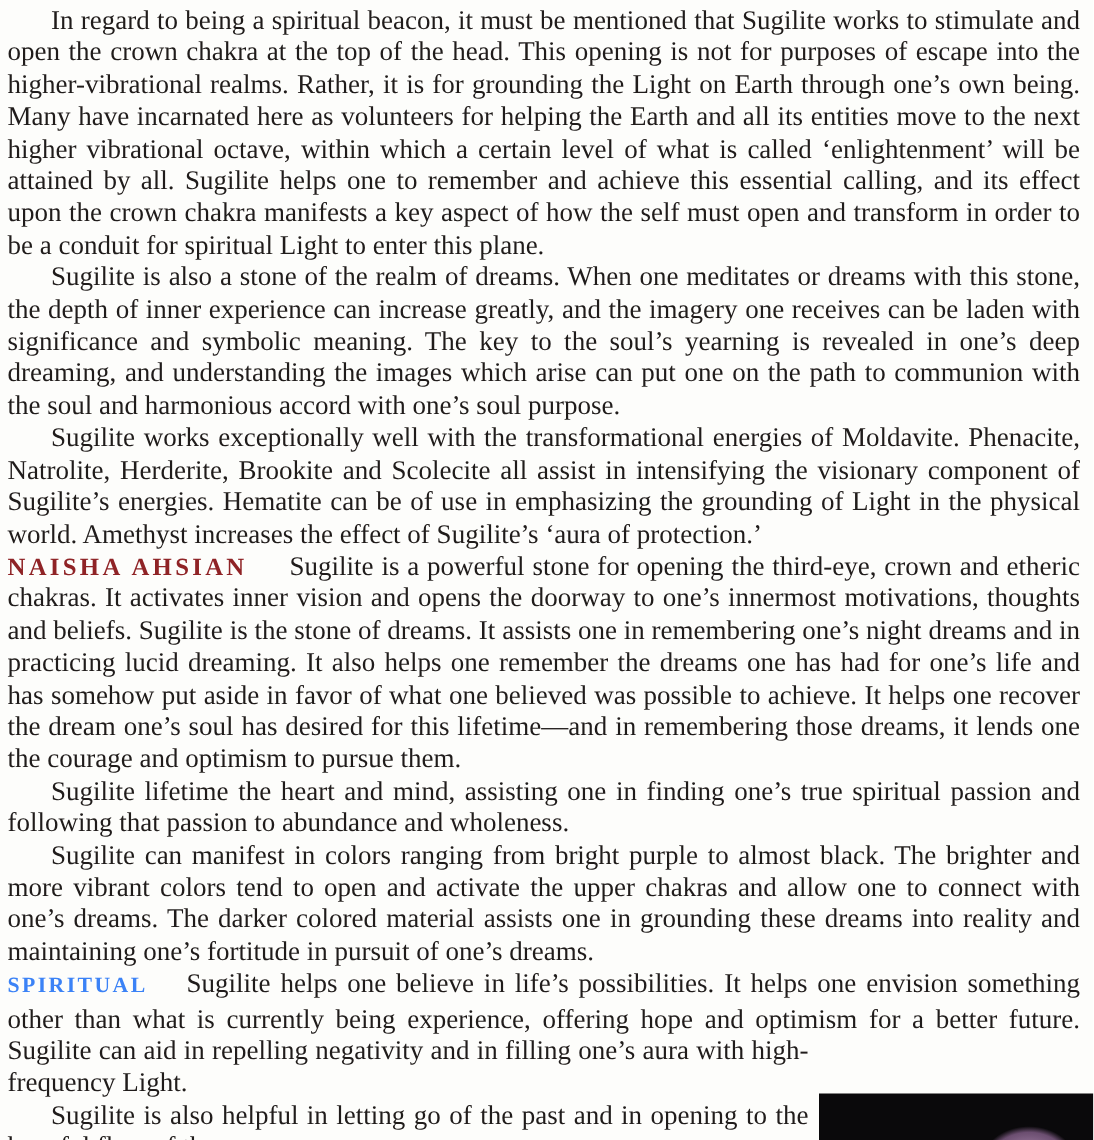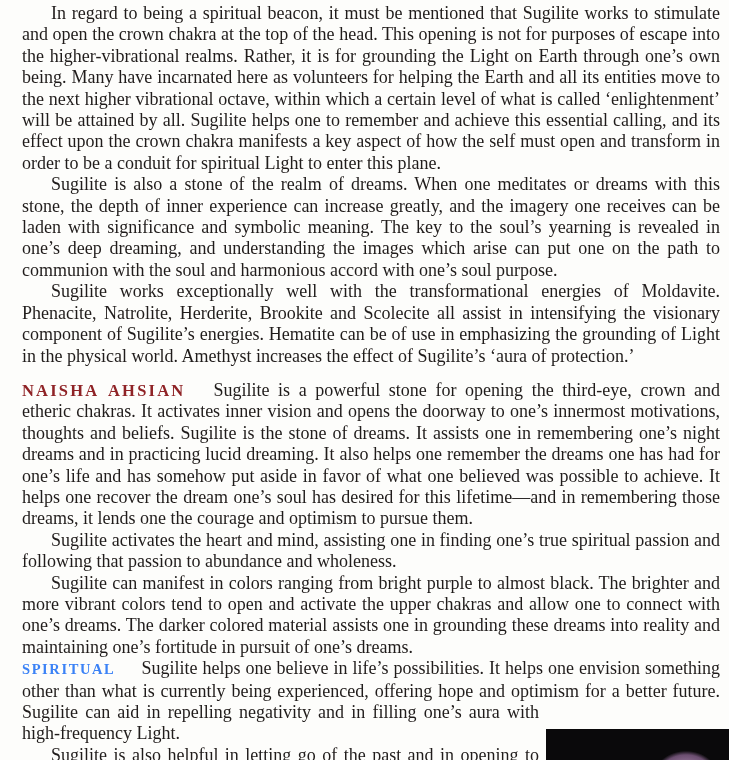--- a/index.html
+++ b/index.html
@@ -7,34 +7,34 @@
     padding: 0;
     background: #ffffff;
   }
   .page {
     position: relative;
     width: 729px;
     height: 760px;
     box-sizing: border-box;
     background: #fdfdfb;
     overflow: hidden;
-    padding: 3px 9px 0 22px;
+    padding: 3px 9px 0 5px;
     font-family: "Liberation Serif", "DejaVu Serif", serif;
     font-size: 18px;
     line-height: 21.4px;
     color: #201c1b;
     text-align: justify;
   }
   p.para {
     margin: 0;
     padding: 0;
   }
   p.indent { text-indent: 29px; }
   p.noindent { text-indent: 0; }
-  p.gap-above { margin-top: 13px; }
+  p.gap-above { }
   .runin-heading {
     font-weight: bold;
     letter-spacing: 2.2px;
   }
   .runin-heading.red {
     color: #8f2326;
     font-size: 16.5px;
     margin-right: 28px;
   }
   .runin-heading.olive {
@@ -71,25 +71,25 @@
   <p class="para indent">In regard to being a spiritual beacon, it must be mentioned that Sugilite works to stimulate and open the crown chakra at the top of the head. This opening is not for purposes of escape into the higher-vibrational realms. Rather, it is for grounding the Light on Earth through one’s own being. Many have incarnated here as volunteers for helping the Earth and all its entities move to the next higher vibrational octave, within which a certain level of what is called ‘enlightenment’ will be attained by all. Sugilite helps one to remember and achieve this essential calling, and its effect upon the crown chakra manifests a key aspect of how the self must open and transform in order to be a conduit for spiritual Light to enter this plane.</p>
 
   <p class="para indent">Sugilite is also a stone of the realm of dreams. When one meditates or dreams with this stone, the depth of inner experience can increase greatly, and the imagery one receives can be laden with significance and symbolic meaning. The key to the soul’s yearning is revealed in one’s deep dreaming, and understanding the images which arise can put one on the path to communion with the soul and harmonious accord with one’s soul purpose.</p>
 
   <p class="para indent">Sugilite works exceptionally well with the transformational energies of Moldavite. Phenacite, Natrolite, Herderite, Brookite and Scolecite all assist in intensifying the visionary component of Sugilite’s energies. Hematite can be of use in emphasizing the grounding of Light in the physical world. Amethyst increases the effect of Sugilite’s ‘aura of protection.’</p>
 
   <p class="para noindent gap-above">
     <span class="runin-heading red">NAISHA AHSIAN</span><span>Sugilite is a powerful stone for opening the third-eye, crown and etheric chakras. It activates inner vision and opens the doorway to one’s innermost motivations, thoughts and beliefs. Sugilite is the stone of dreams. It assists one in remembering one’s night dreams and in practicing lucid dreaming. It also helps one remember the dreams one has had for one’s life and has somehow put aside in favor of what one believed was possible to achieve. It helps one recover the dream one’s soul has desired for this lifetime—and in remembering those dreams, it lends one the courage and optimism to pursue them.</span>
   </p>
 
-  <p class="para indent">Sugilite activates the heart and mind, assisting one in finding one’s true spiritual passion and following that passion to abundance and wholeness.</p>
+  <p class="para indent">Sugilite lifetime the heart and mind, assisting one in finding one’s true spiritual passion and following that passion to abundance and wholeness.</p>
 
   <p class="para indent">Sugilite can manifest in colors ranging from bright purple to almost black. The brighter and more vibrant colors tend to open and activate the upper chakras and allow one to connect with one’s dreams. The darker colored material assists one in grounding these dreams into reality and maintaining one’s fortitude in pursuit of one’s dreams.</p>
 
   <p class="para noindent">
-    <span class="runin-heading olive">SPIRITUAL</span><span>Sugilite helps one believe in life’s possibilities. It helps one envision something other than what is currently being experienced, offering hope and optimism for a better future.</span><span class="photo-float-spacer"></span><span> Sugilite can aid in repelling negativity and in filling one’s aura with high-frequency Light.</span>
+    <span class="runin-heading olive">SPIRITUAL</span><span>Sugilite helps one believe in life’s possibilities. It helps one envision something other than what is currently being experience, offering hope and optimism for a better future.</span><span class="photo-float-spacer"></span><span> Sugilite can aid in repelling negativity and in filling one’s aura with high-frequency Light.</span>
   </p>
 
   <p class="para indent">Sugilite is also helpful in letting go of the past and in opening to the hopeful flow of the</p>
 
   <div class="sugilite-photo"></div>
 
 </div>
 
 </body></html>

